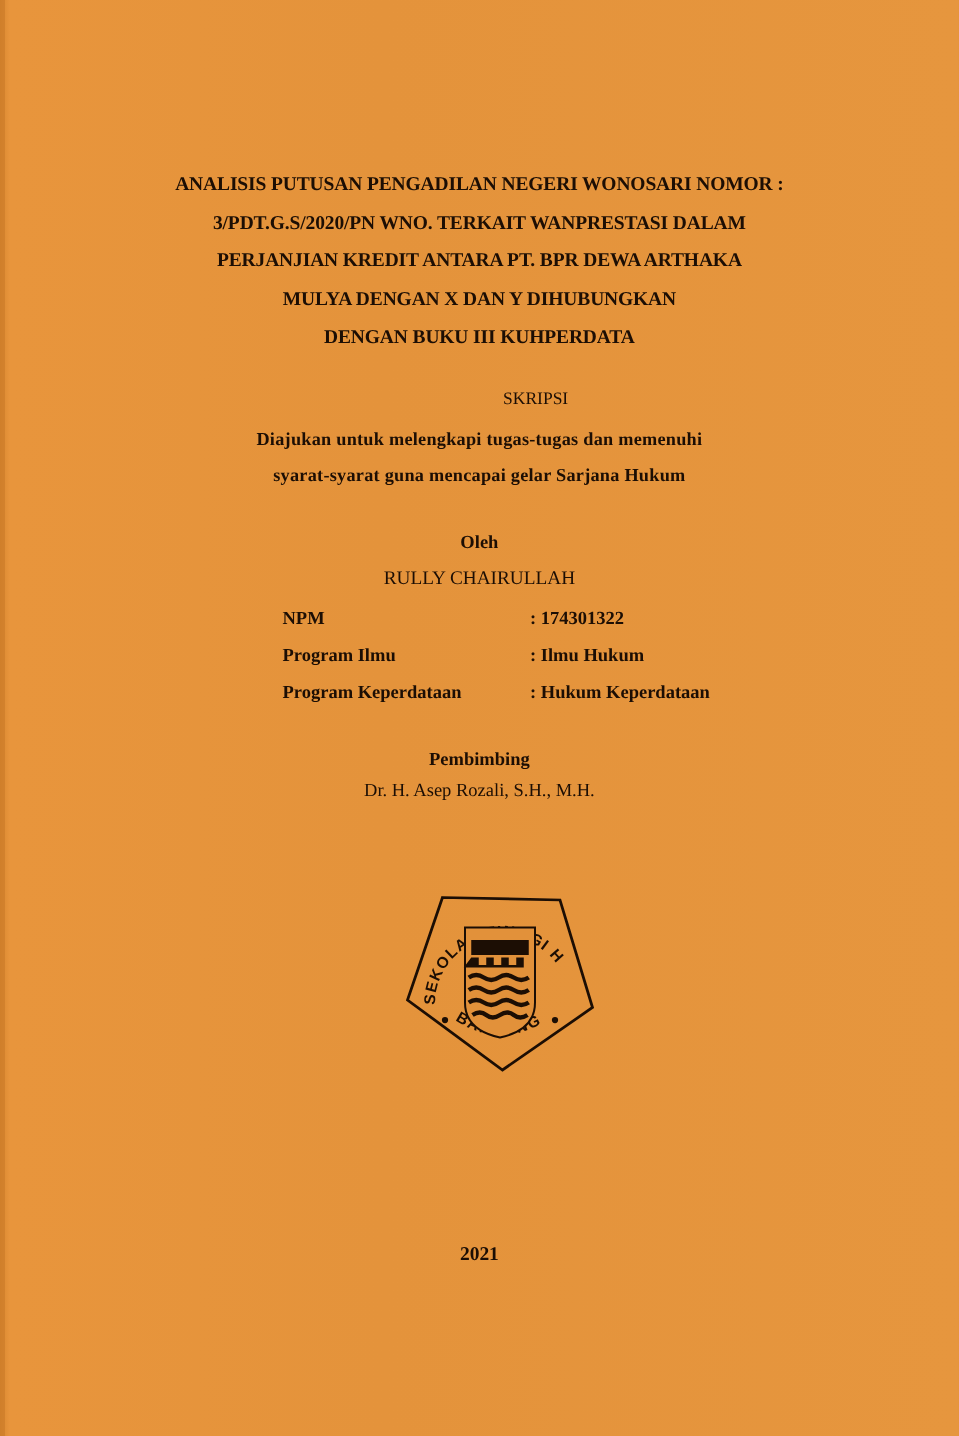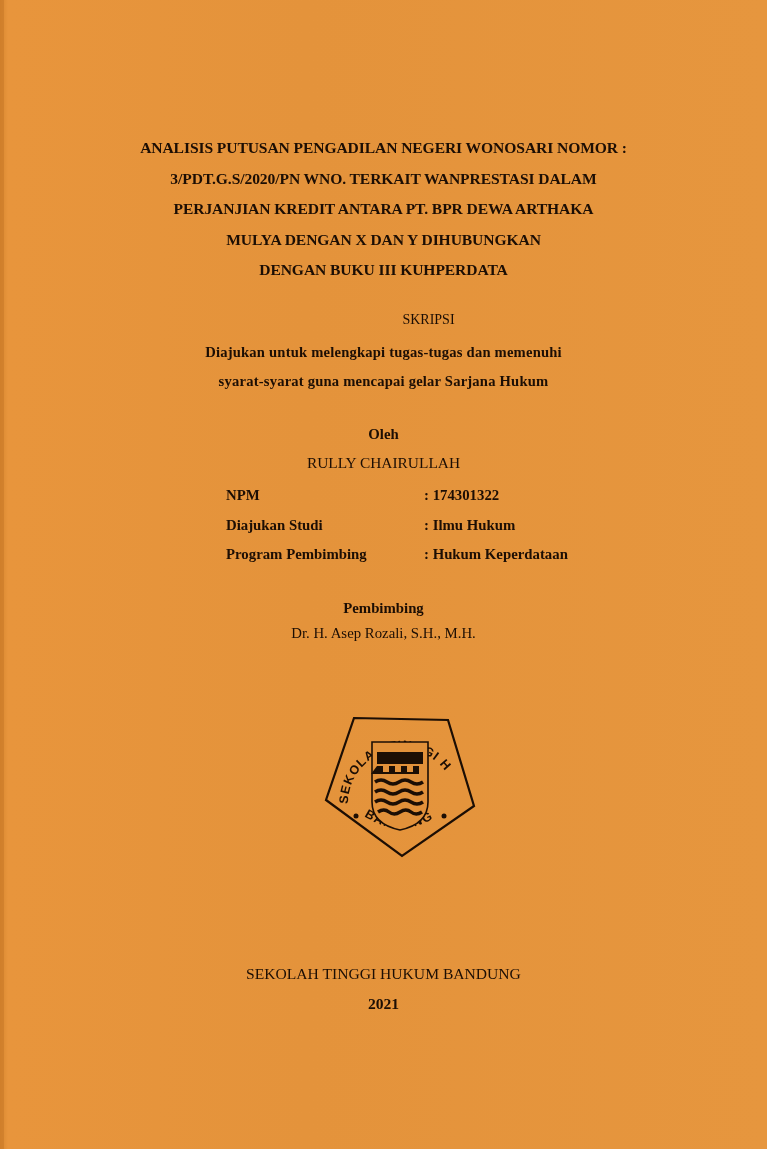--- a/index.html
+++ b/index.html
@@ -52,25 +52,25 @@
     <div>syarat-syarat guna mencapai gelar Sarjana Hukum</div>
   </div>
   <div class="center author">RULLY CHAIRULLAH</div>
 
   <div class="meta">
     <div class="row">
       <span class="k">NPM</span>
       <span>: 174301322</span>
     </div>
     <div class="row">
-      <span class="k">Diajukan Studi</span>
+      <span class="k">Program Ilmu</span>
       <span>: Ilmu Hukum</span>
     </div>
     <div class="row">
-      <span class="k">Program Pembimbing</span>
+      <span class="k">Program Keperdataan</span>
       <span>: Hukum Keperdataan</span>
     </div>
   </div>
 
   <div class="center pem">Pembimbing</div>
   <div class="center adv">Dr. H. Asep Rozali, S.H., M.H.</div>
 
   <div class="logo">
     <svg width="160" height="148" viewBox="0 0 160 148">
       <defs>
@@ -90,15 +90,14 @@
       <path d="M 52 30 L 108 30 L 108 90 Q 108 112 80 118 Q 52 112 52 90 Z" fill="#e2913a" stroke="#1c0e04" stroke-width="1.6"></path>
       <rect x="57" y="40" width="46" height="12" fill="#1c0e04"></rect>
       <path d="M 57 54 h6 v6 h6 v-6 h6 v6 h6 v-6 h6 v6 h6 v-6 h6 v8 h-48 z" fill="#1c0e04"></path>
       <path d="M 55 70 q 6 -4 12 0 t 12 0 t 12 0 t 12 0" stroke="#1c0e04" stroke-width="3.5" fill="none"></path>
       <path d="M 55 80 q 6 -4 12 0 t 12 0 t 12 0 t 12 0" stroke="#1c0e04" stroke-width="3.5" fill="none"></path>
       <path d="M 55 90 q 6 -4 12 0 t 12 0 t 12 0 t 12 0" stroke="#1c0e04" stroke-width="3.5" fill="none"></path>
       <path d="M 58 100 q 6 -4 11 0 t 11 0 t 11 0 t 11 0" stroke="#1c0e04" stroke-width="3.5" fill="none"></path>
     </svg>
   </div>
 
-  <div class="center inst">SEKOLAH TINGGI HUKUM BANDUNG</div>
   <div class="center year">2021</div>
 </div>
 
 </body></html>

